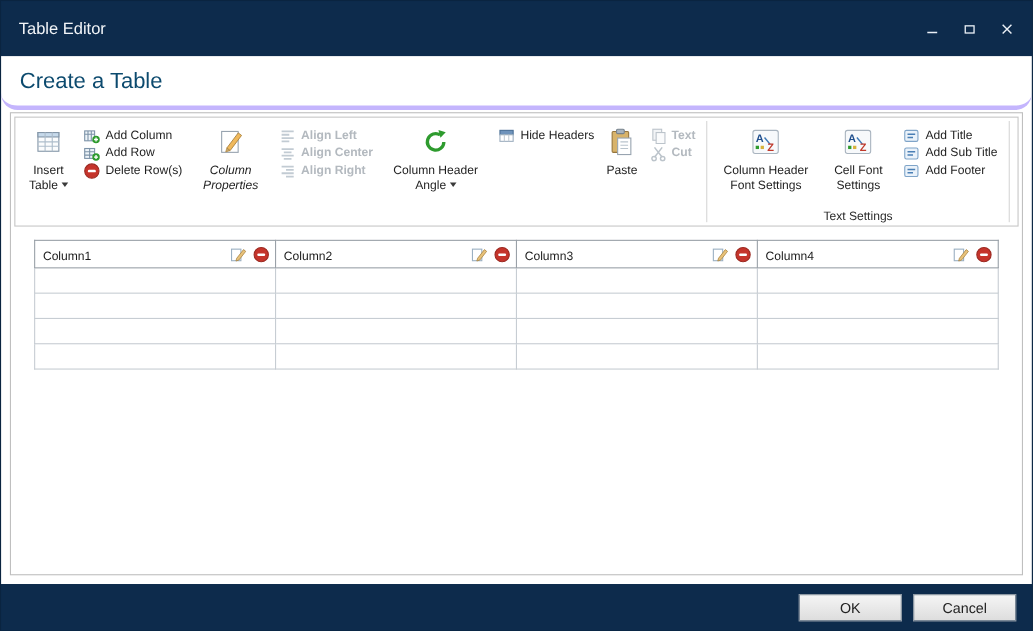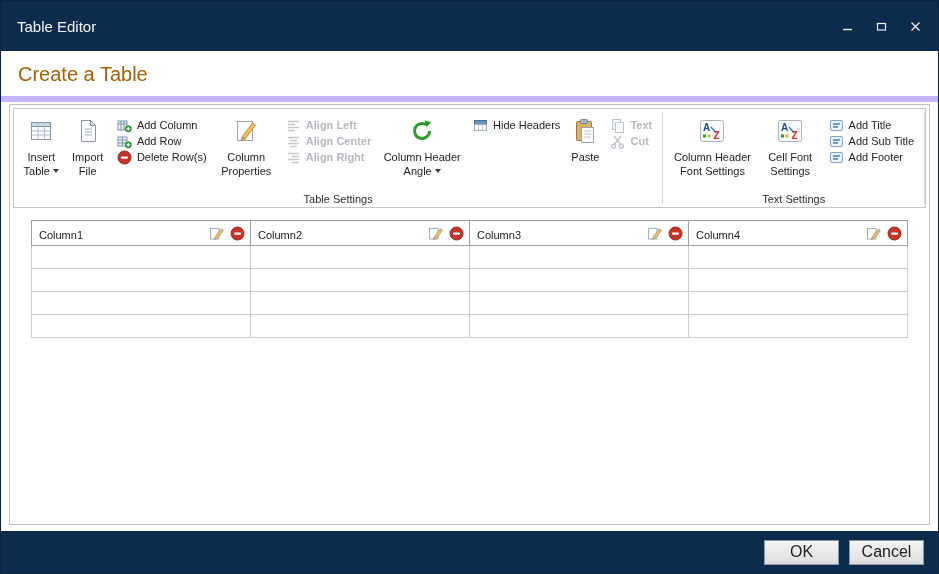--- a/index.html
+++ b/index.html
@@ -17,39 +17,39 @@
     height: 50px; background: #0d2b4c; color: #fff;
     display: flex; align-items: center; padding: 0 16px; flex: none;
   }
   .titlebar-text { font-size: 15px; color: #f2f5f8; }
   .win-controls { margin-left: auto; display: flex; align-items: center; gap: 20px; }
   .win-btn { width: 14px; height: 14px; display: flex; align-items: center; justify-content: center; cursor: pointer; }
 
   
   .content { flex: 1; background: #ffffff; display: flex; flex-direction: column; min-height: 0; }
   .page-header {
-    padding: 12px 17px 10px 17px; border-bottom: 6px solid #c4b5fd;
-    font-size: 20px; color: #a16207; font-weight: 400; flex: none;
+    padding: 12px 17px 10px 17px; border-bottom: 4px solid #c4b5fd;
+    font-size: 20px; color: #0c4a6e; font-weight: 400; flex: none; border-radius: 15px;
   }
   .outer-panel {
     margin: 2px 8px 0 8px; border: 1px solid #bfbfbf; height: 421px;
     padding: 3px 3px 0 3px; background: #fff; flex: none;
   }
 
   
   .ribbon { border: 1px solid #c6c6c6; height: 100px; display: flex; background: #fff; }
   .rgroup { position: relative; display: flex; align-items: flex-start; padding: 4px 4px 17px 4px; }
   .rgroup-label { position: absolute; left: 0; right: 0; bottom: 2px; text-align: center; font-size: 11px; color: #2c2c2c; }
   .rdivider { width: 1px; background: #d6d6d6; margin: 3px 0; }
   .rspace { flex: 1; }
 
   .rlarge { display: flex; flex-direction: column; align-items: center; margin: 0 5px; padding-top: 2px; cursor: pointer; }
   .rlarge .ricon { height: 32px; display: flex; align-items: center; justify-content: center; margin-bottom: 3px; }
   .rlabel { font-size: 11px; color: #1e1e1e; text-align: center; line-height: 1.3; }
-  .w46 { max-width: 46px; } .w42 { max-width: 42px; } .w66 { max-width: 66px; }
+  .w46 { max-width: 46px; } .w42 { max-width: 42px; } .w66 { max-width: 66px; font-style: italic; }
   .w92 { max-width: 92px; } .w60 { max-width: 60px; } .w88 { max-width: 88px; }
 
   .rstack { display: flex; flex-direction: column; gap: 0; margin: 2px 6px; padding-top: 2px; }
   .rsmall { display: flex; align-items: center; gap: 5px; font-size: 11px; color: #1e1e1e; height: 16px; cursor: pointer; white-space: nowrap; }
   .rsmall .ricon-s, .rsmall svg { flex: none; }
 
   .disabled, .disabled .rlabel { color: #b3b9bf !important; cursor: default; font-weight: bold; }
 
   .caret {
     display: inline-block; width: 0; height: 0;
@@ -63,21 +63,21 @@
   .hcell { display: flex; align-items: flex-end; padding: 0 5px 0 7px; }
   .hname { font-size: 11px; color: #1b1b1b; flex: 1; text-align: left; }
   .hicons { display: flex; align-items: center; gap: 6px; }
   .hicons span { display: flex; cursor: pointer; }
   table.grid td { border: 1px solid #c7cdd3; height: 23px; background: #fff; cursor: pointer; }
   td.selected { background: #cde4f5; }
 
   
   .footer { height: 42px; background: #0d2b4c; display: flex; align-items: center; justify-content: flex-end; gap: 10px; padding-right: 14px; flex: none; }
   .btn {
-    width: 75px; height: 25px; font-family: "Liberation Sans", sans-serif; font-size: 16px; color: #222;
+    width: 94px; height: 25px; font-family: "Liberation Sans", sans-serif; font-size: 13px; color: #222;
     background: linear-gradient(#f5f5f5, #dddddd); border: 1px solid #8d98a3; cursor: pointer;
   }
 </style>
 </head>
 <body>
 
 <div class="window">
 
   <div class="titlebar">
     <span class="titlebar-text">Table Editor</span>
@@ -113,30 +113,20 @@
             <span class="ricon">
               <svg width="26" height="26" viewBox="0 0 26 26">
                   <rect x="3.5" y="4.5" width="19" height="17" fill="#fbfcfd" stroke="#8496a8"></rect>
                   <rect x="3.5" y="4.5" width="19" height="4" fill="#c6d9ea" stroke="#8496a8"></rect>
                   <path d="M10 4.5v17M16.5 4.5v17M3.5 13h19M3.5 17h19" stroke="#aebdcb" fill="none"></path>
                 </svg>
             </span>
             <span class="rlabel w42"><span>Insert Table</span><span class="caret"></span></span>
           </div>
 
-          <div class="rlarge">
-            <span class="ricon">
-              <svg width="22" height="26" viewBox="0 0 22 26">
-                  <path d="M4.5 2.5h9l5 5v16h-14z" fill="#fff" stroke="#8a93a0"></path>
-                  <path d="M13.5 2.5v5h5z" fill="#e4e9ee" stroke="#8a93a0"></path>
-                  <path d="M8 11h7M8 14h7M8 17h7" stroke="#9fb0c0"></path>
-                </svg>
-            </span>
-            <span class="rlabel w42">Import File</span>
-          </div>
 
           <div class="rstack">
             <div class="rsmall">
               <svg width="15" height="15" viewBox="0 0 15 15">
                   <rect x="1" y="3" width="9" height="9" fill="#eef4f9" stroke="#7d93a8"></rect>
                   <path d="M1 6h9M4 3v9M7 3v9" stroke="#7d93a8"></path>
                   <circle cx="11.3" cy="10.8" r="3.4" fill="#2e9b2e"></circle>
                   <path d="M11.3 9v3.6M9.5 10.8h3.6" stroke="#fff" stroke-width="1.2"></path>
                 </svg>
               <span>Add Column</span>
@@ -235,21 +225,20 @@
             <div class="rsmall disabled">
               <svg width="15" height="15" viewBox="0 0 15 15">
                   <path d="M4 2l7 9M11 2L4 11" stroke="#bcc4cb" stroke-width="1.4" fill="none"></path>
                   <circle cx="3.6" cy="12.2" r="2" fill="none" stroke="#bcc4cb" stroke-width="1.3"></circle>
                   <circle cx="11.4" cy="12.2" r="2" fill="none" stroke="#bcc4cb" stroke-width="1.3"></circle>
                 </svg>
               <span>Cut</span>
             </div>
           </div>
 
-          <div class="rgroup-label">Table Settings</div>
         </div>
 
         <div class="rdivider"></div>
 
         <div class="rgroup">
 
           <div class="rlarge">
             <span class="ricon">
               <svg width="26" height="26" viewBox="0 0 26 26">
                   <rect x="1.5" y="2.5" width="23" height="21" rx="2" fill="#f7f9fb" stroke="#a9b4bf"></rect>

